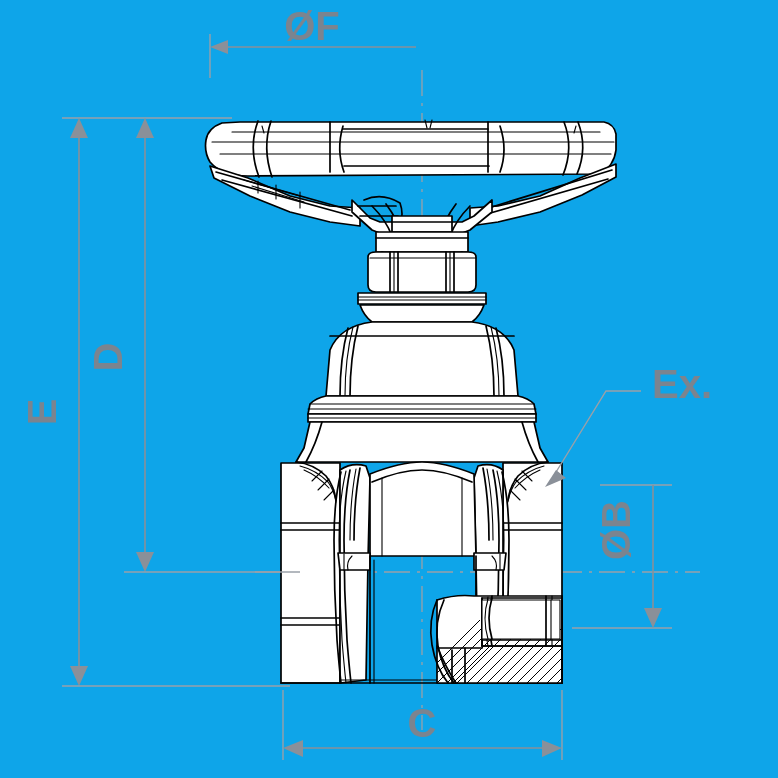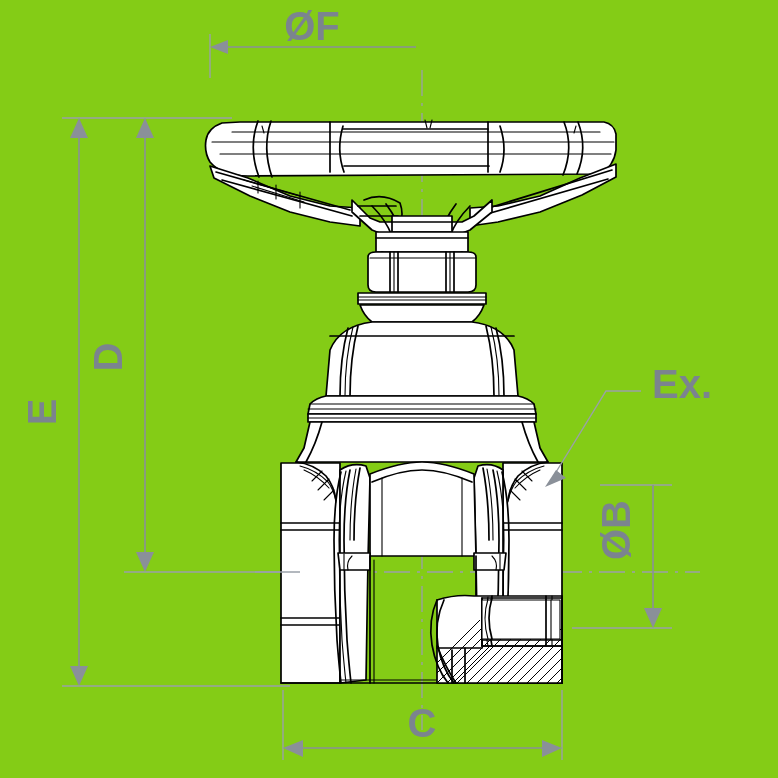--- a/index.html
+++ b/index.html
@@ -8,21 +8,21 @@
     padding: 0;
     background: #ffffff;
   }
   body {
     font-family: "Liberation Sans", sans-serif;
   }
   #drawing-root {
     position: relative;
     width: 778px;
     height: 778px;
-    background: #84cc16;
+    background: #0ea5e9;
     overflow: hidden;
   }
   svg#valve-svg {
     display: block;
     width: 778px;
     height: 778px;
   }
   .dim-label {
     font-family: "Liberation Sans", sans-serif;
     font-weight: bold;

